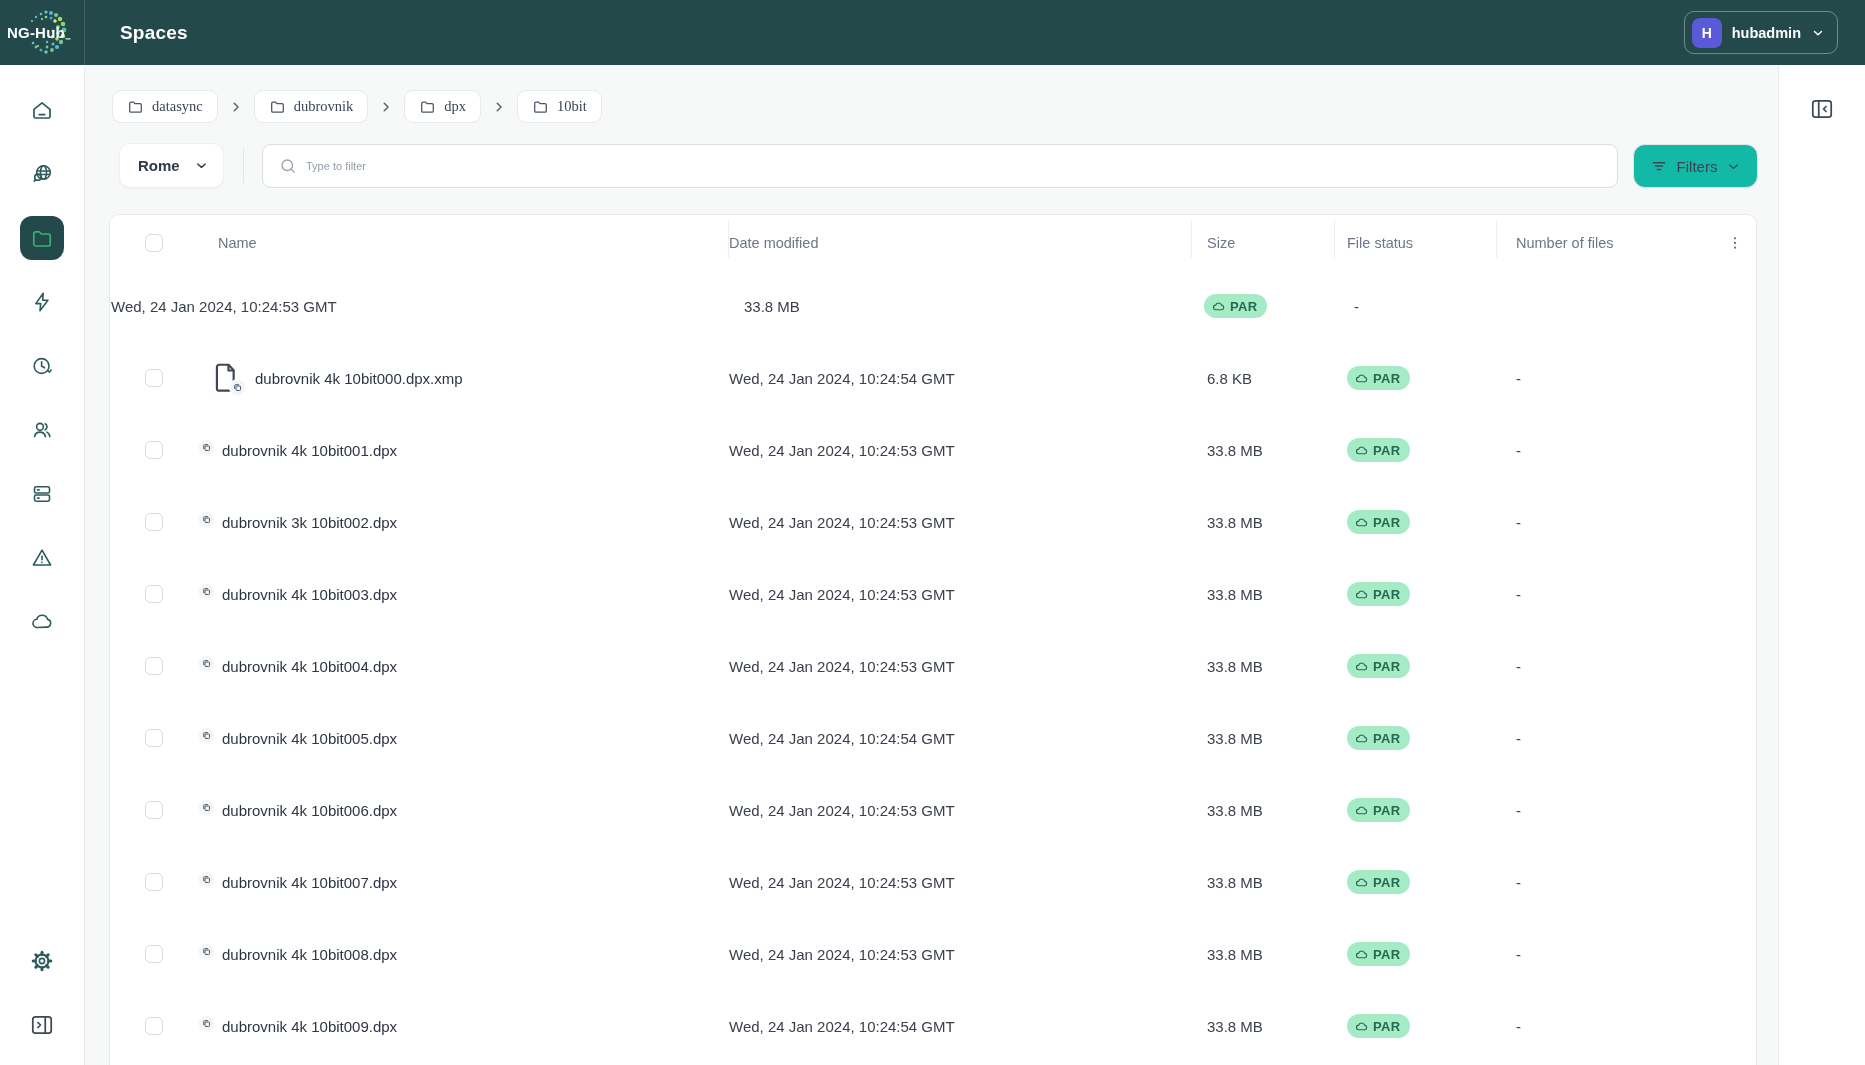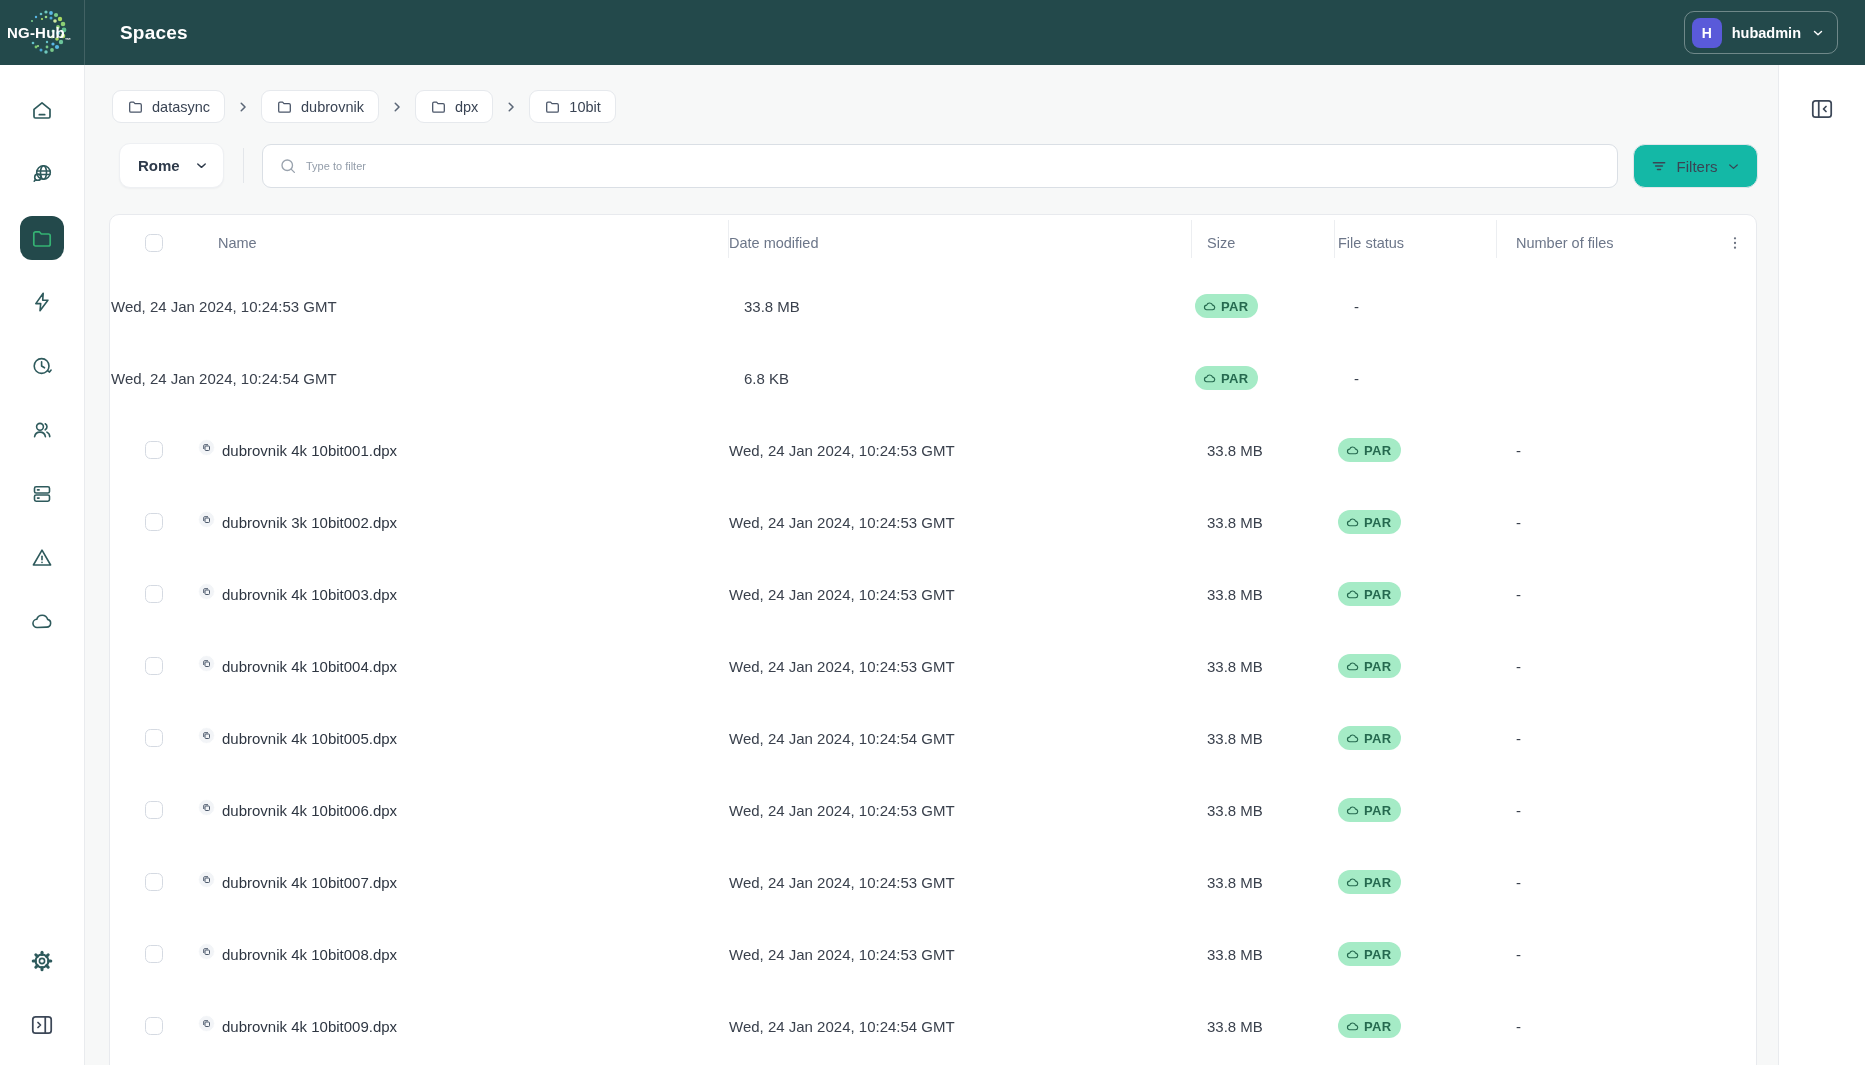--- a/index.html
+++ b/index.html
@@ -25,21 +25,21 @@
   .side-item.active { background:#23494b; }
   .side-item svg { display:block; }
   .side-bottom { margin-top:auto; display:flex; flex-direction:column; align-items:center; padding-bottom:18px; }
 
   .main { flex:1; position:relative; height:1000px; overflow:hidden; }
   .rail { width:87px; background:#fff; border-left:1px solid #e9ebee; flex-shrink:0; display:flex; justify-content:center; }
   .rail-btn { margin-top:30px; width:28px; height:28px; display:flex; align-items:center; justify-content:center; cursor:pointer; }
 
   
   .breadcrumbs { position:absolute; left:27px; top:25px; display:flex; align-items:center; }
-  .crumb { height:33px; background:#fff; border:1px solid #e6e9ed; border-radius:9px; display:flex; align-items:center; gap:8px; padding:0 14px; cursor:pointer; }
+  .crumb { height:33px; background:#fff; border:1px solid #e6e9ed; border-radius:9px; display:flex; align-items:center; gap:8px; padding:0 14px; cursor:pointer;font-family:Liberation Serif, serif; }
   .crumb-label { font-size:14.5px; color:#3a4454; font-weight:500; }
   .crumb-sep { margin:0 11px; display:flex; }
 
   
   .toolbar { position:absolute; left:0; top:78px; width:1693px; height:45px; }
   .space-select { position:absolute; left:34px; top:0; width:105px; height:45px; background:#fff; border:1px solid #eef0f3; border-radius:11px; display:flex; align-items:center; justify-content:space-between; padding:0 14px 0 18px; cursor:pointer; box-shadow:0 1px 2px rgba(16,24,40,0.04); }
   .space-select .label { font-size:15px; font-weight:700; color:#2e3a4a; }
   .tb-divider { position:absolute; left:158px; top:5px; width:1px; height:35px; background:#e3e6ea; }
   .search-wrap { position:absolute; left:177px; top:1px; width:1356px; height:44px; background:#fff; border:1px solid #dadfe5; border-radius:9px; display:flex; align-items:center; padding-left:16px; gap:9px; }
   .search-wrap input { border:none; outline:none; flex:1; font-size:11px; color:#3a4454; font-family:inherit; background:transparent; height:100%; }
@@ -49,21 +49,21 @@
 
   
   .card { position:absolute; left:24px; top:149px; width:1648px; height:870px; background:#fff; border:1px solid #e8eaee; border-radius:10px; overflow:hidden; }
   .trow { display:grid; grid-template-columns:618px 463px 143px 162px 210px 52px; align-items:center; }
   .thead { height:55px; }
   .tbody-row { height:72px; }
   .cell { display:flex; align-items:center; position:relative; height:100%; }
   .cell.c-name { padding-left:35px; }
   .cell.c-date { padding-left:1px; }
   .cell.c-size { padding-left:16px; }
-  .cell.c-status { padding-left:4px; }
+  .cell.c-status { padding-left:13px; }
   .cell.c-files { padding-left:20px; }
   .thead .cell.sep::before { content:""; position:absolute; left:0; top:5px; width:1px; height:38px; background:#eceef1; }
   .th-label { font-size:14.5px; color:#6c7689; }
   .thead .c-name .th-label { margin-left:55px; }
   .checkbox { width:18px; height:18px; border:1.5px solid #d5dae2; border-radius:5.5px; background:#fff; flex-shrink:0; cursor:pointer; }
   .thumb-wrap { position:relative; margin-left:45px; flex-shrink:0; }
   .thumb { width:36px; height:26px; border-radius:3px; background:
       radial-gradient(ellipse 14px 7px at 11px 11px, #c8b08a 0%, #b39b75 55%, rgba(0,0,0,0) 60%),
       linear-gradient(180deg, #cfdfea 0%, #a9c6da 28%, #5e88ab 46%, #34628c 70%, #2a567e 100%); }
   .doc-icon { width:30px; height:30px; margin-left:48px; position:relative; flex-shrink:0; display:flex; }
@@ -331,20 +331,37 @@
                   </svg>
         <span>PAR</span>
       </span>
     </div>
     <div class="cell c-files">
                 <span class="cell-text">-</span>
               </div>
     <div class="cell"></div>
   </div>
             <div class="trow tbody-row">
+    <div class="cell c-name">
+      <span class="checkbox"></span>
+
+      <span class="doc-icon">
+        <svg width="28" height="30" viewBox="0 0 24 26" fill="none" stroke="#3f4754" stroke-width="1.9" stroke-linecap="round" stroke-linejoin="round">
+                    <path d="M5 3.5 a2 2 0 0 1 2 -2 h8 l4.5 4.7 V22 a2 2 0 0 1 -2 2 H7 a2 2 0 0 1 -2 -2 Z"></path>
+                    <path d="M15 1.8 V6.5 h4.3"></path>
+                  </svg>
+        <span class="mini-badge">
+          <svg width="9" height="9" viewBox="0 0 24 24" fill="none" stroke="#475467" stroke-width="2.6" stroke-linejoin="round">
+                      <rect x="8" y="8" width="12" height="12" rx="2.5"></rect>
+                      <path d="M16 4.5 H7 a2.5 2.5 0 0 0 -2.5 2.5 V16"></path>
+                    </svg>
+        </span>
+      </span>
+      <span class="file-name">dubrovnik 4k 10bit000.dpx.xmp</span>
+    </div>
     <div class="cell c-date">
                 <span class="cell-text">Wed, 24 Jan 2024, 10:24:54 GMT</span>
               </div>
     <div class="cell c-size">
                 <span class="cell-text">6.8 KB</span>
               </div>
     <div class="cell c-status">
       <span class="badge">
         <svg width="13" height="13" viewBox="0 0 24 24" fill="none" stroke="#25694f" stroke-width="2.2" stroke-linecap="round" stroke-linejoin="round">
                     <path d="M7.3 18 a4.3 4.3 0 0 1 -0.5 -8.6 A5.8 5.8 0 0 1 17.8 9.6 a4 4 0 0 1 -0.9 8.4 Z"></path>

